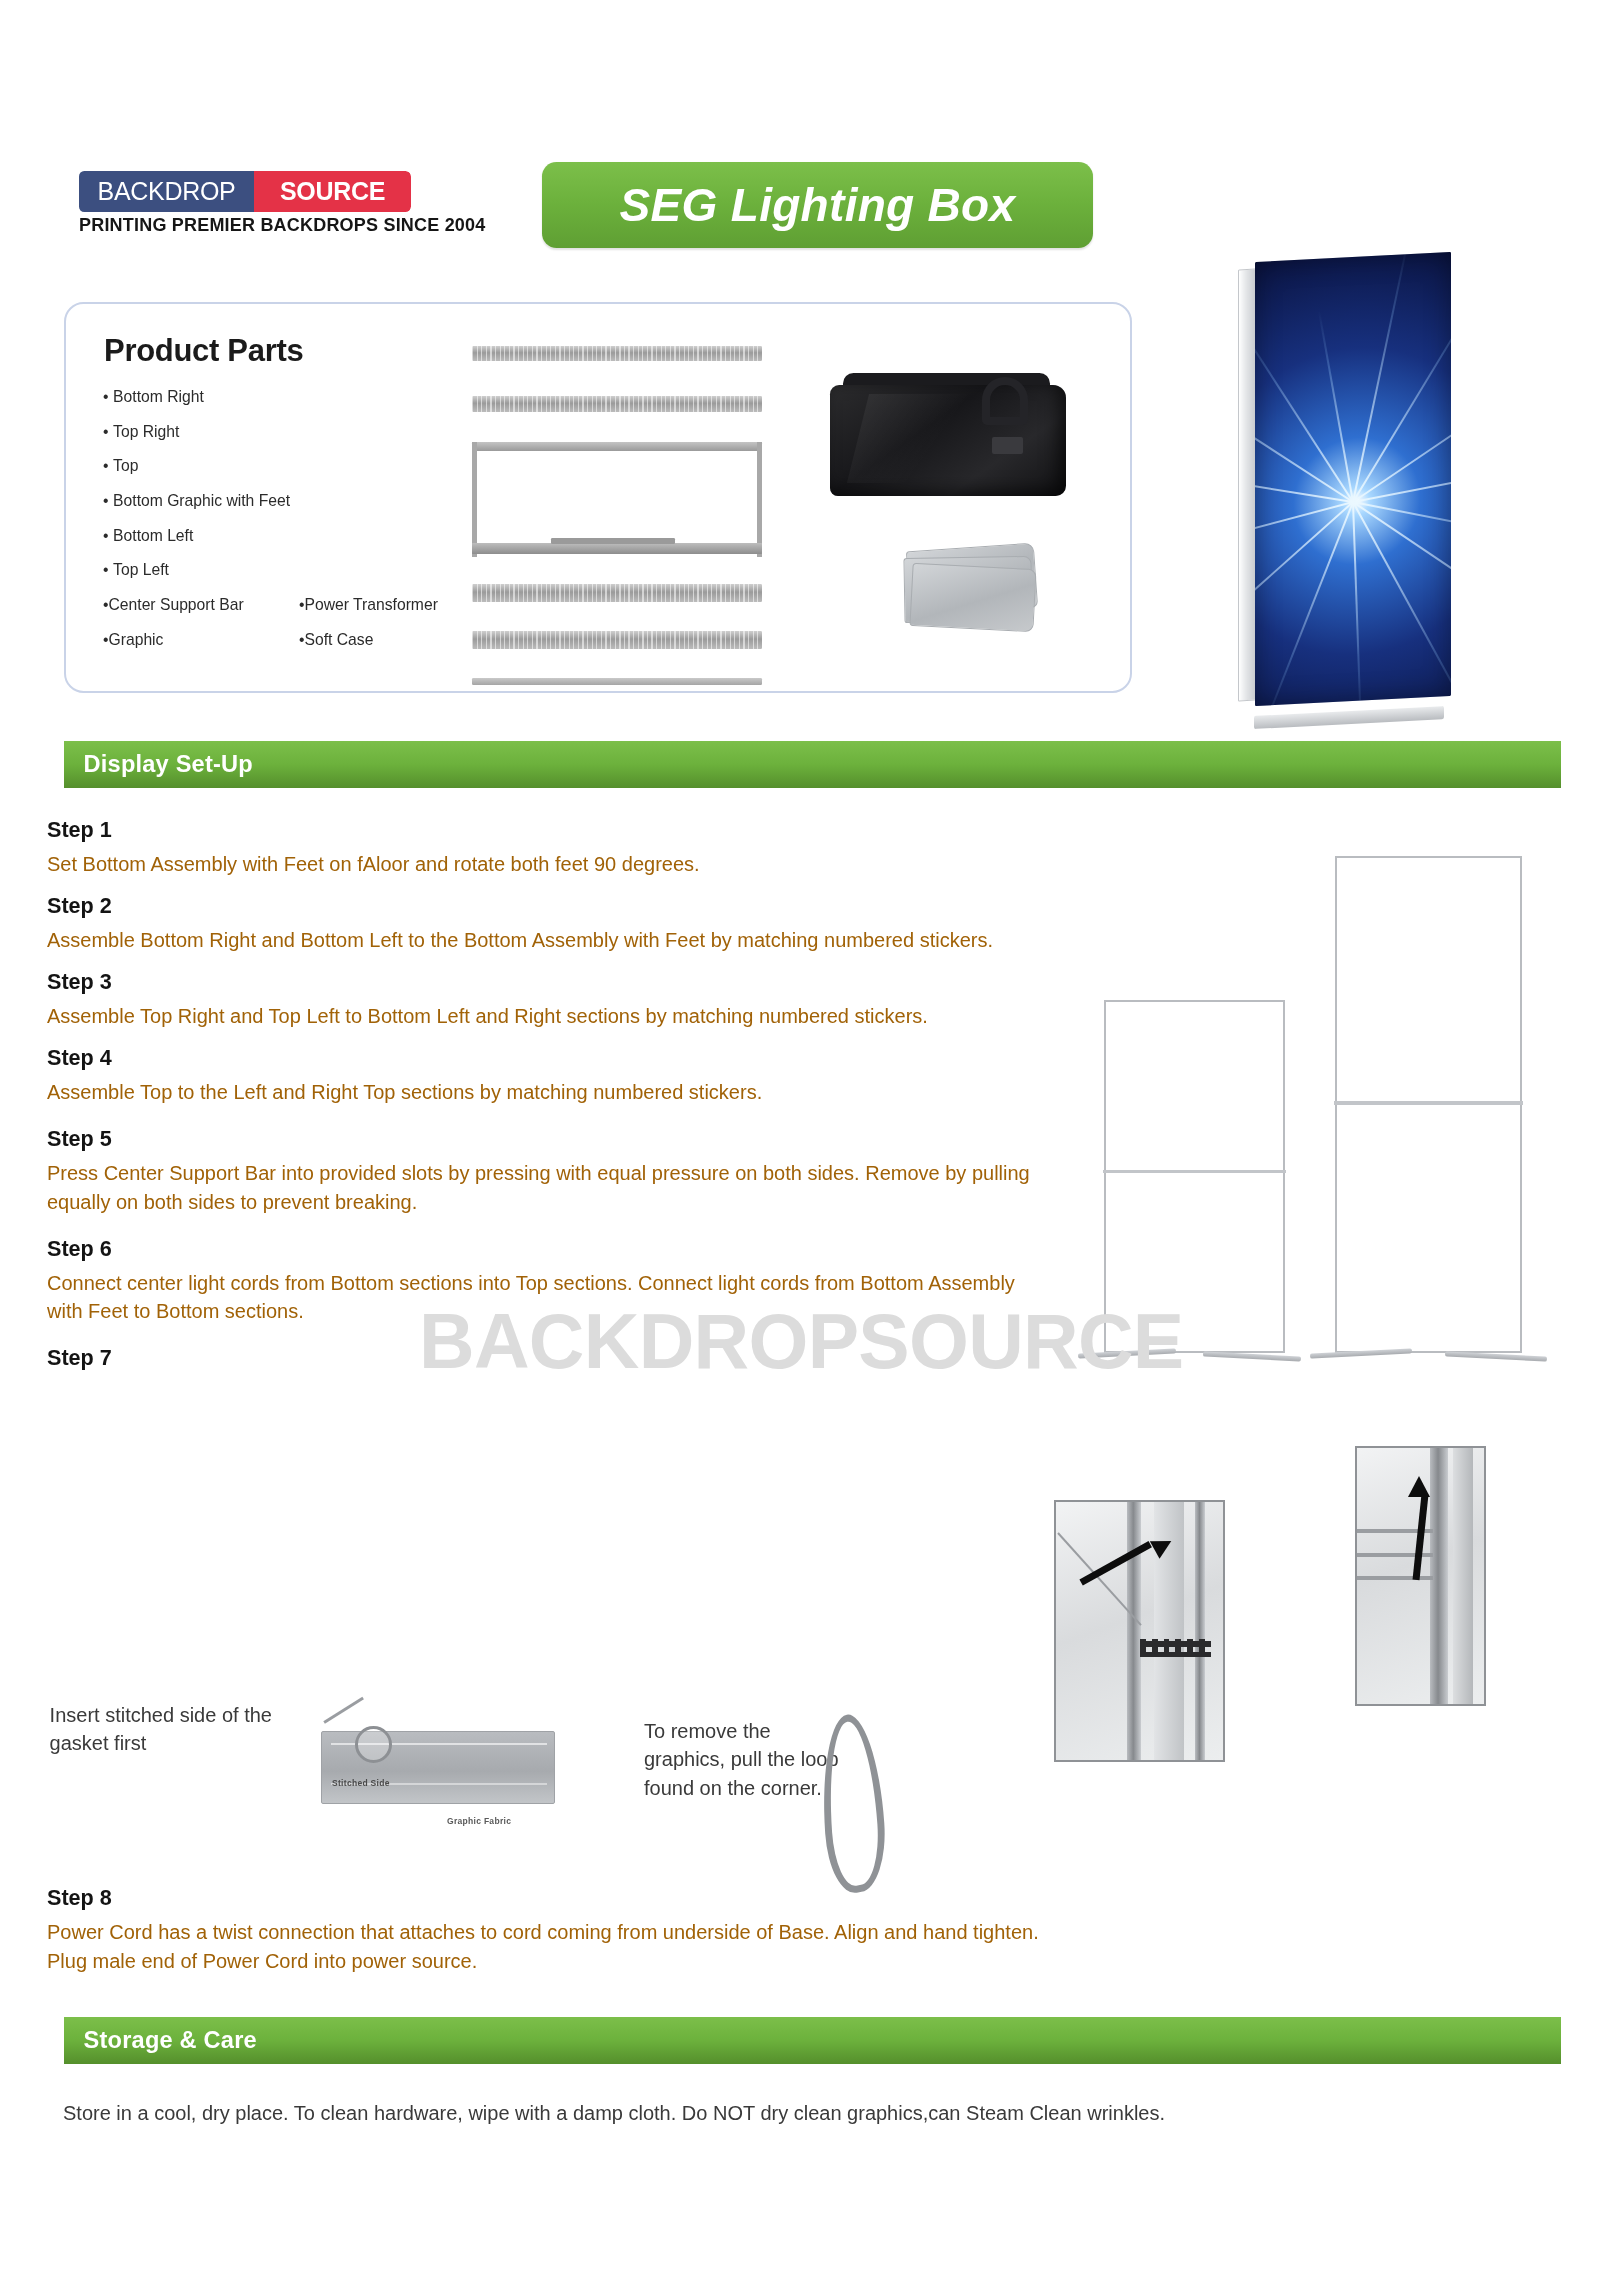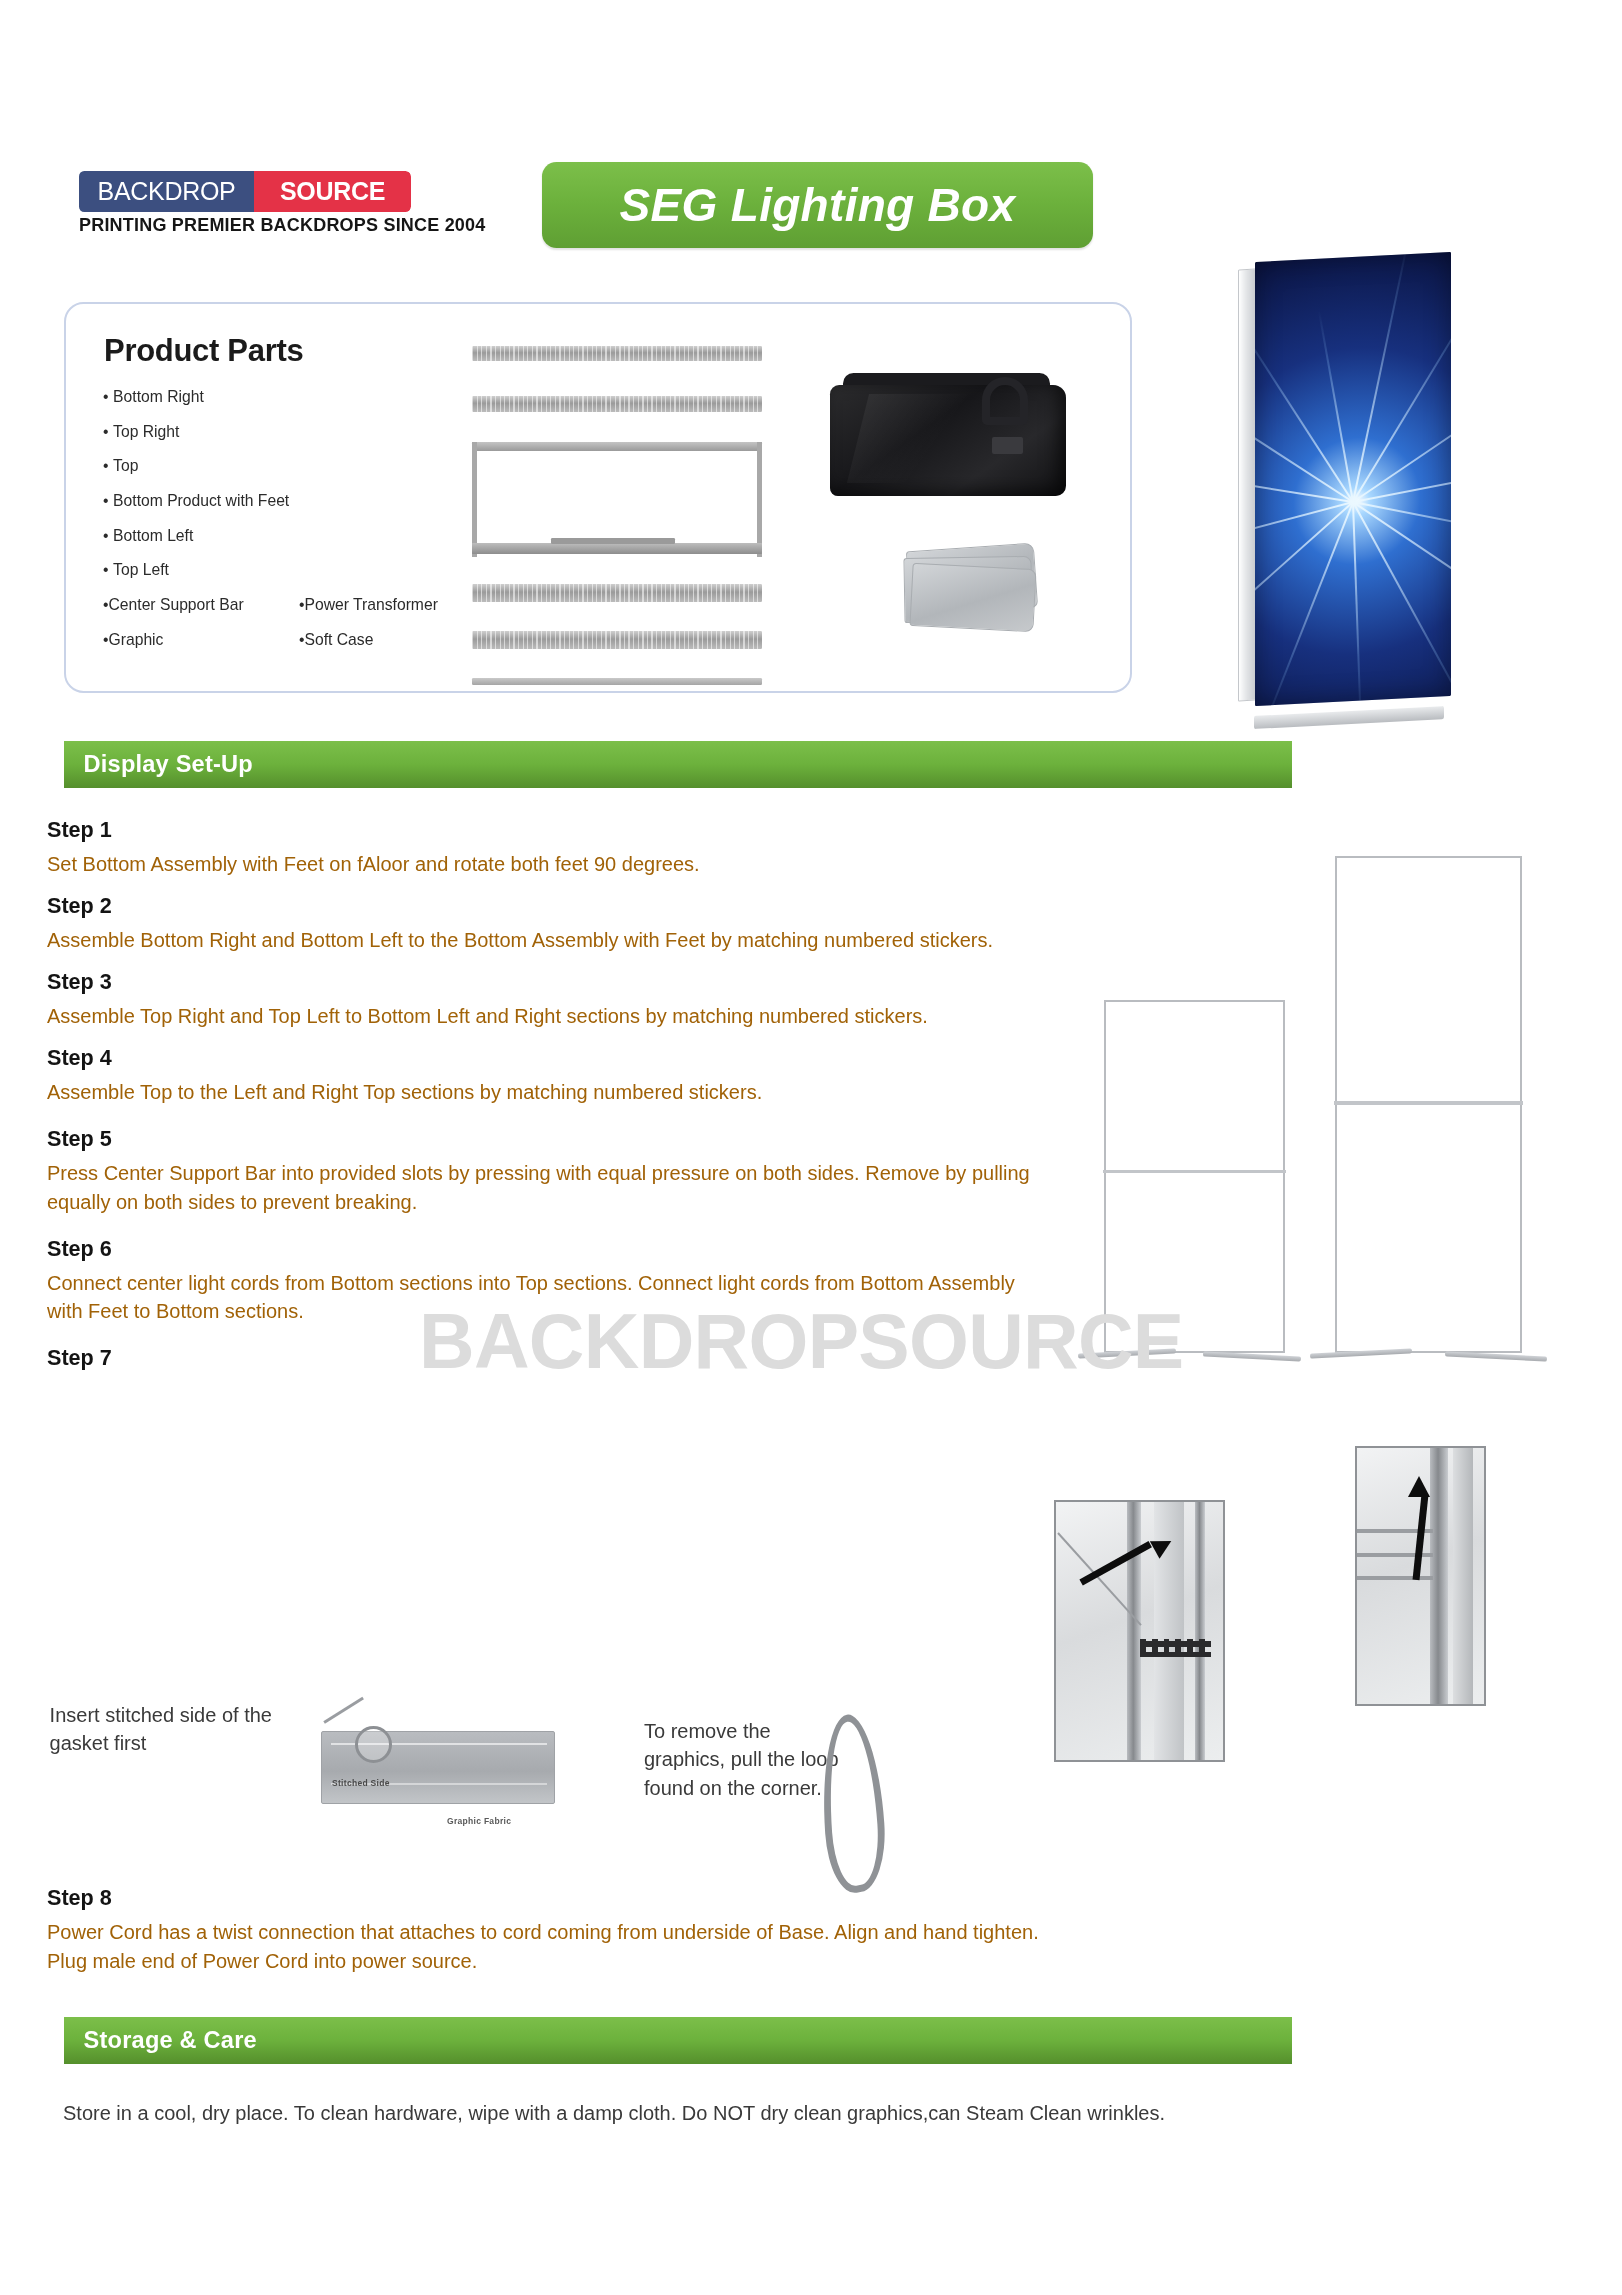--- a/index.html
+++ b/index.html
@@ -288,21 +288,21 @@
     width: 190px; height: 13px;
     background: linear-gradient(180deg, #e9ebed, #b9bcc0);
     border-radius: 2px;
     transform: skewY(-3deg);
   }
 
   
   .section-bar {
     position: absolute;
     left: 64px;
-    width: 1228px;
+    width: 1497px;
     height: 47px;
     background: linear-gradient(180deg, #7cbf4a 0%, #6cb13c 50%, #558f2c 100%);
     display: flex;
     align-items: center;
   }
   .section-bar span {
     color: #ffffff;
     font-size: 23.6px;
     font-weight: bold;
     margin-left: 19.6px;
@@ -601,21 +601,21 @@
       <div class="part-item">
         <span class="bullet">•</span>
         <span>Top Right</span>
       </div>
       <div class="part-item">
         <span class="bullet">•</span>
         <span>Top</span>
       </div>
       <div class="part-item">
         <span class="bullet">•</span>
-        <span>Bottom Product with Feet</span>
+        <span>Bottom Graphic with Feet</span>
       </div>
       <div class="part-item">
         <span class="bullet">•</span>
         <span>Bottom Left</span>
       </div>
       <div class="part-item">
         <span class="bullet">•</span>
         <span>Top Left</span>
       </div>
 

